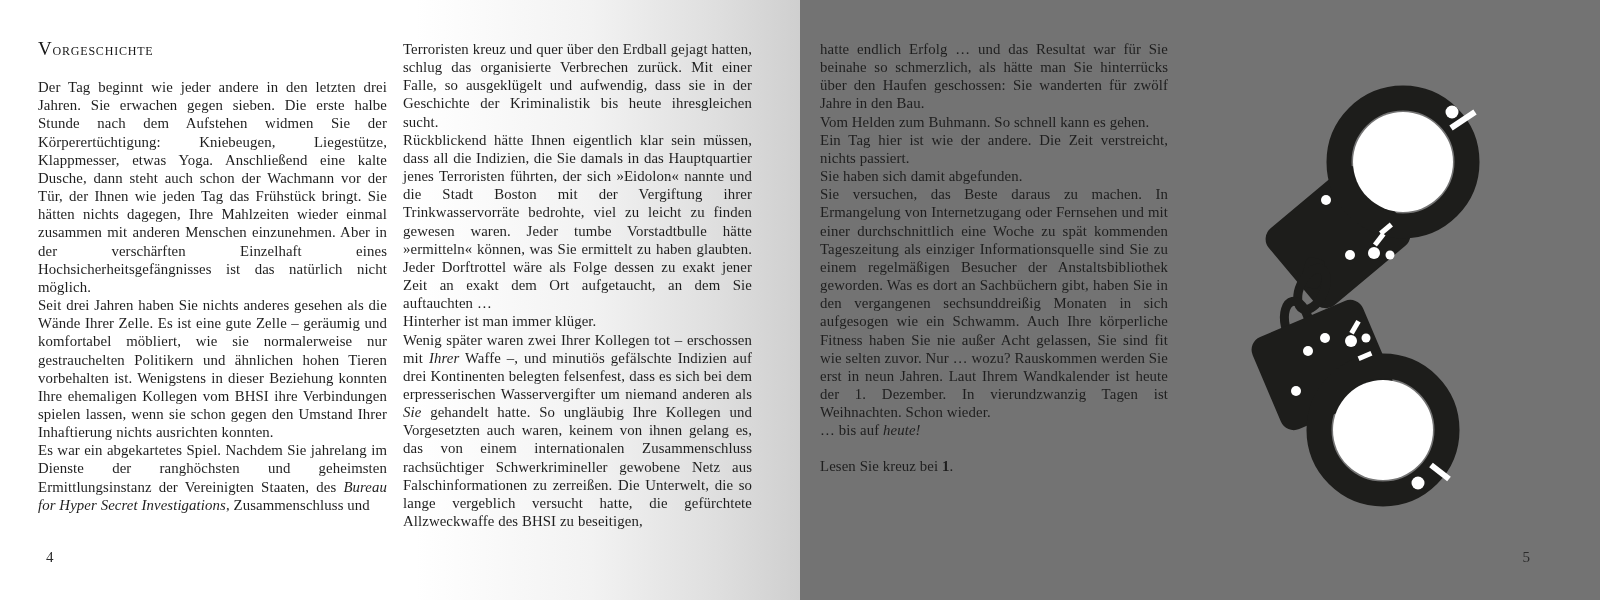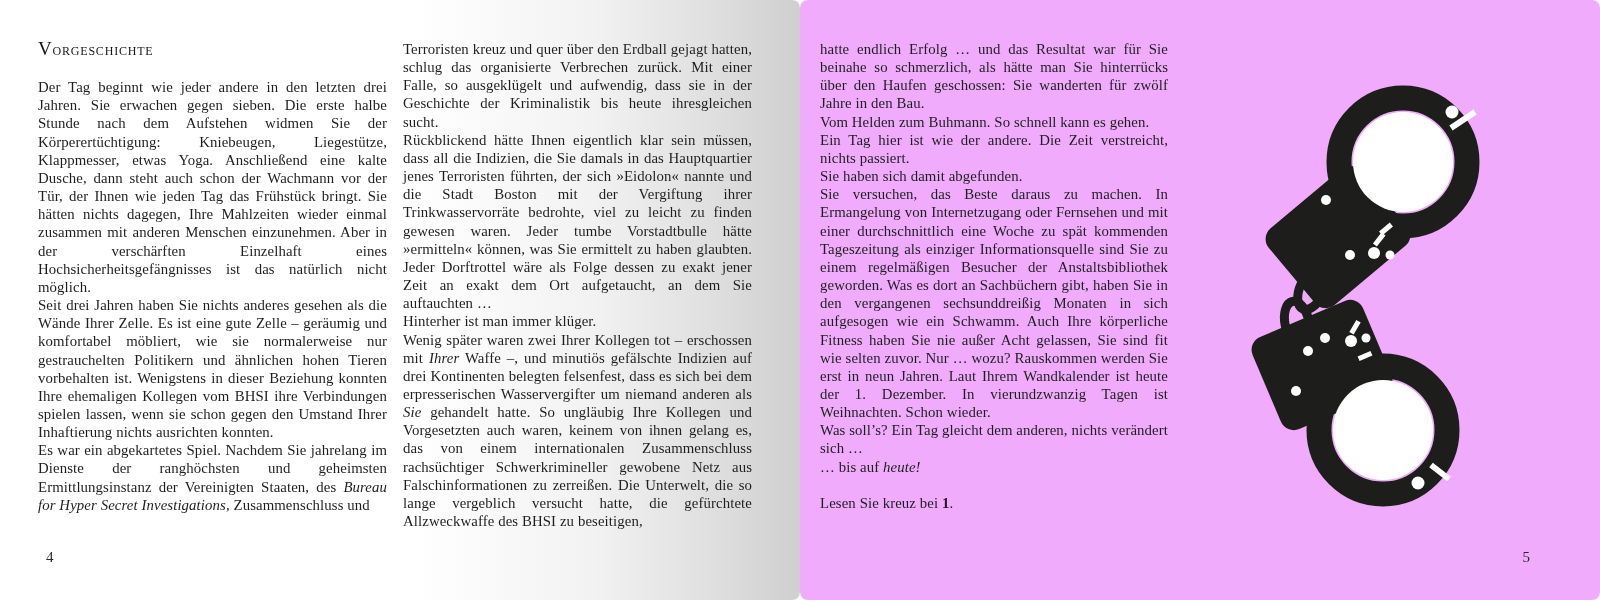--- a/index.html
+++ b/index.html
@@ -1,23 +1,23 @@
 <!DOCTYPE html>
 <html lang="de"><head>
 <meta charset="utf-8">
 <style>
   html,body{margin:0;padding:0;background:#ffffff;}
   .spread{
     position:relative;width:1600px;height:600px;overflow:hidden;
     font-family:"Liberation Serif","DejaVu Serif",serif;
     color:#1e1e1e;
   }
-  .page{position:absolute;top:0;height:600px;width:800px;border-radius:8px;}
+  .page{position:absolute;top:0;height:600px;width:800px;}
   .page-left{left:0;background:linear-gradient(90deg,#ffffff 0%,#ffffff 52%,#f2f2f2 74%,#dedede 90%,#cfcfcf 100%);}
-  .page-right{left:800px;background:#f0abfc;}
+  .page-right{left:800px;background:#737373;}
   .col{position:absolute;top:40px;width:349px;text-align:justify;
        font-size:14.8px;line-height:18.15px;letter-spacing:.1px;}
   .col p{margin:0;padding:0;}
   .col1{left:38px;}
   .col2{left:403px;}
   .col3{left:20px;width:348px;} 
   .heading{
     margin:0 0 19px 0;font-size:16.5px;font-weight:normal;
     font-variant:small-caps;letter-spacing:.8px;color:#161616;text-align:left;
   }
@@ -51,21 +51,20 @@
     <div class="page-number pn-left">4</div>
   </section>
 
   <section class="page page-right">
     <div class="col col3">
       <p>hatte endlich Erfolg … und das Resultat war für Sie beinahe so schmerzlich, als hätte man Sie hinterrücks über den Haufen geschossen: Sie wanderten für zwölf Jahre in den Bau.</p>
       <p>Vom Helden zum Buhmann. So schnell kann es gehen.</p>
       <p>Ein Tag hier ist wie der andere. Die Zeit verstreicht, nichts passiert.</p>
       <p>Sie haben sich damit abgefunden.</p>
       <p>Sie versuchen, das Beste daraus zu machen. In Ermangelung von Internetzugang oder Fernsehen und mit einer durchschnittlich eine Woche zu spät kommenden Tageszeitung als einziger Informationsquelle sind Sie zu einem regelmäßigen Besucher der Anstaltsbibliothek geworden. Was es dort an Sachbüchern gibt, haben Sie in den vergangenen sechsunddreißig Monaten in sich aufgesogen wie ein Schwamm. Auch Ihre körperliche Fitness haben Sie nie außer Acht gelassen, Sie sind fit wie selten zuvor. Nur … wozu? Rauskommen werden Sie erst in neun Jahren. Laut Ihrem Wandkalender ist heute der 1. Dezember. In vierundzwanzig Tagen ist Weihnachten. Schon wieder.</p>
-      <p>Was soll’s? Ein Tag gleicht dem anderen, nichts verändert sich …</p>
       <p><span>… bis auf </span><i>heute!</i></p>
       <p class="lead-note"><span>Lesen Sie kreuz bei </span><b>1</b><span>.</span></p>
     </div>
 
     <svg class="handcuffs" viewBox="0 0 320 470" aria-hidden="true">
       <g fill="#1d1d1b">
 
         <rect x="-60" y="-50" width="120" height="100" rx="14" transform="translate(98,182) rotate(-40)"></rect>
         <rect x="-10" y="-15" width="20" height="30" rx="6" transform="translate(73,218) rotate(15)"></rect>
         <circle cx="163" cy="107" r="50" fill="#ffffff"></circle>

